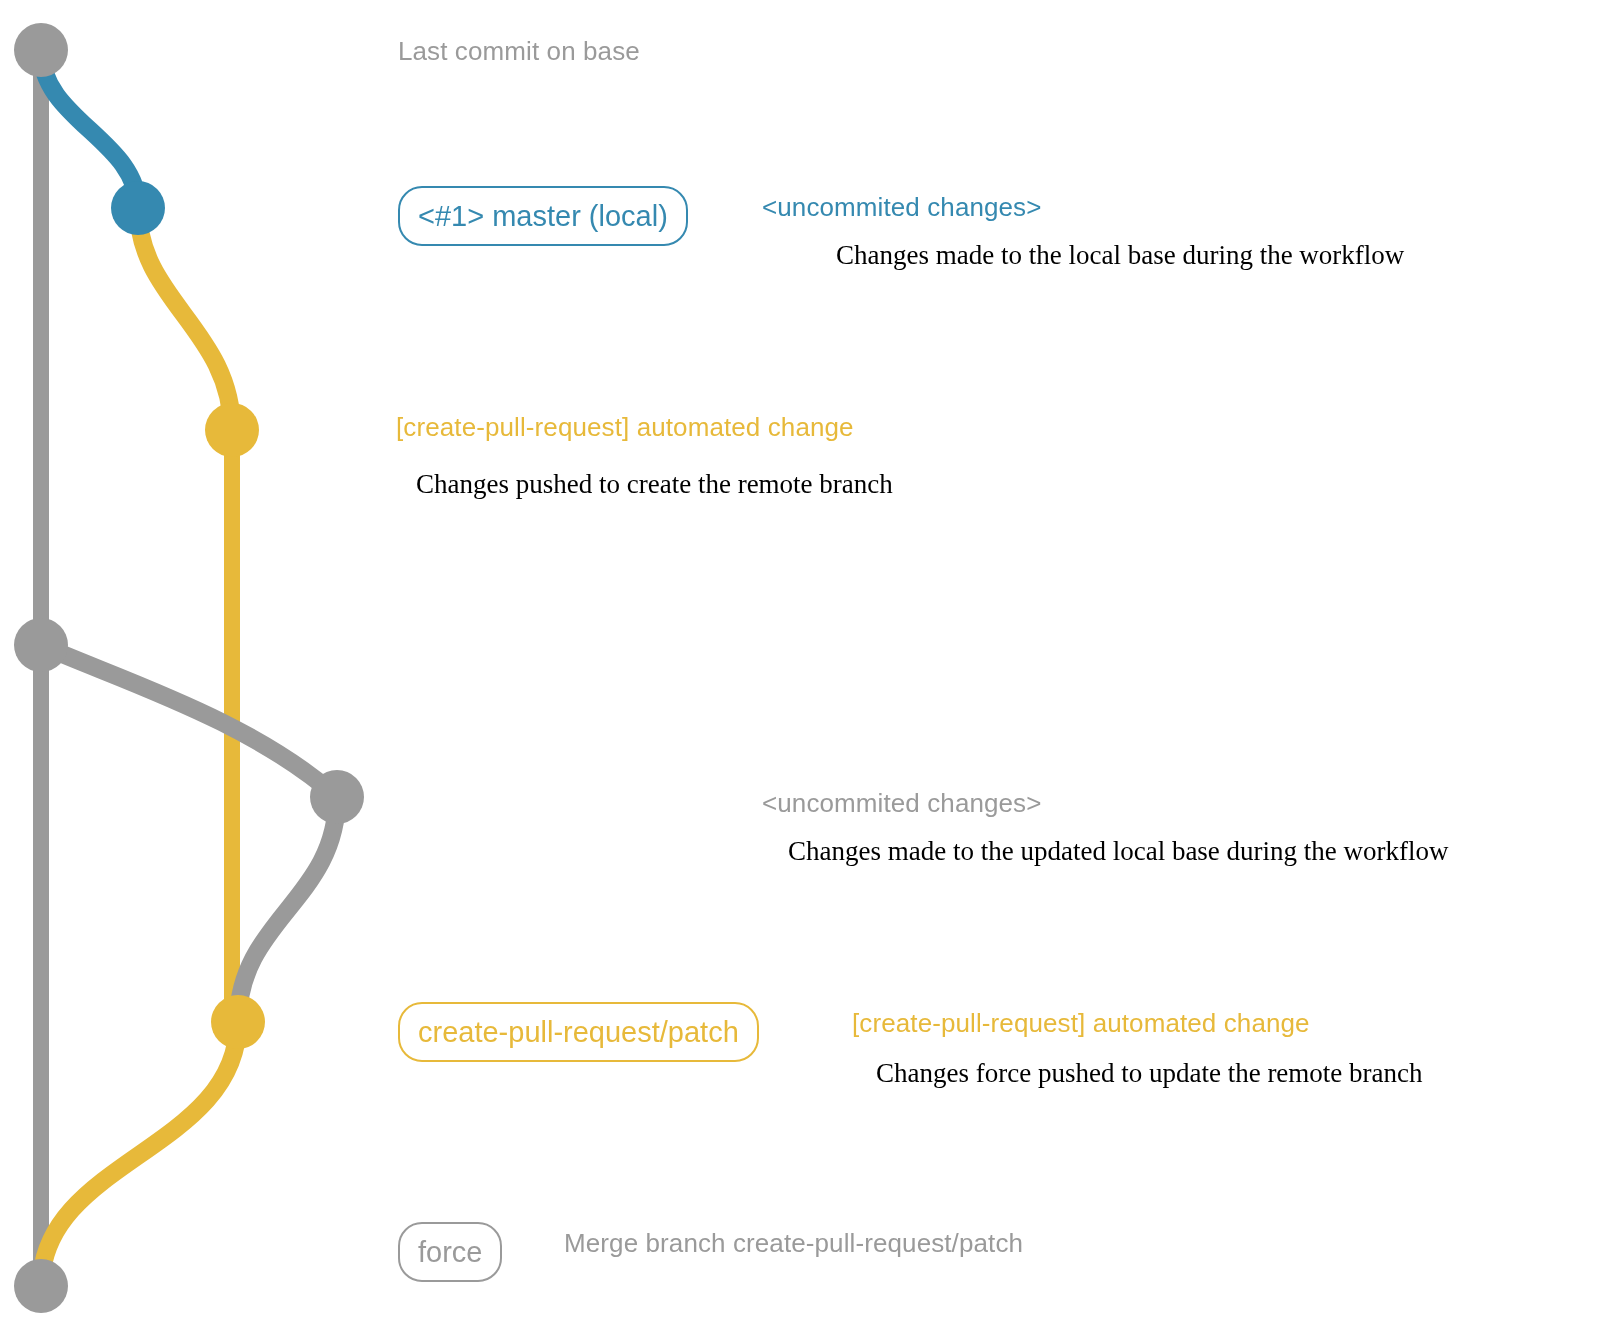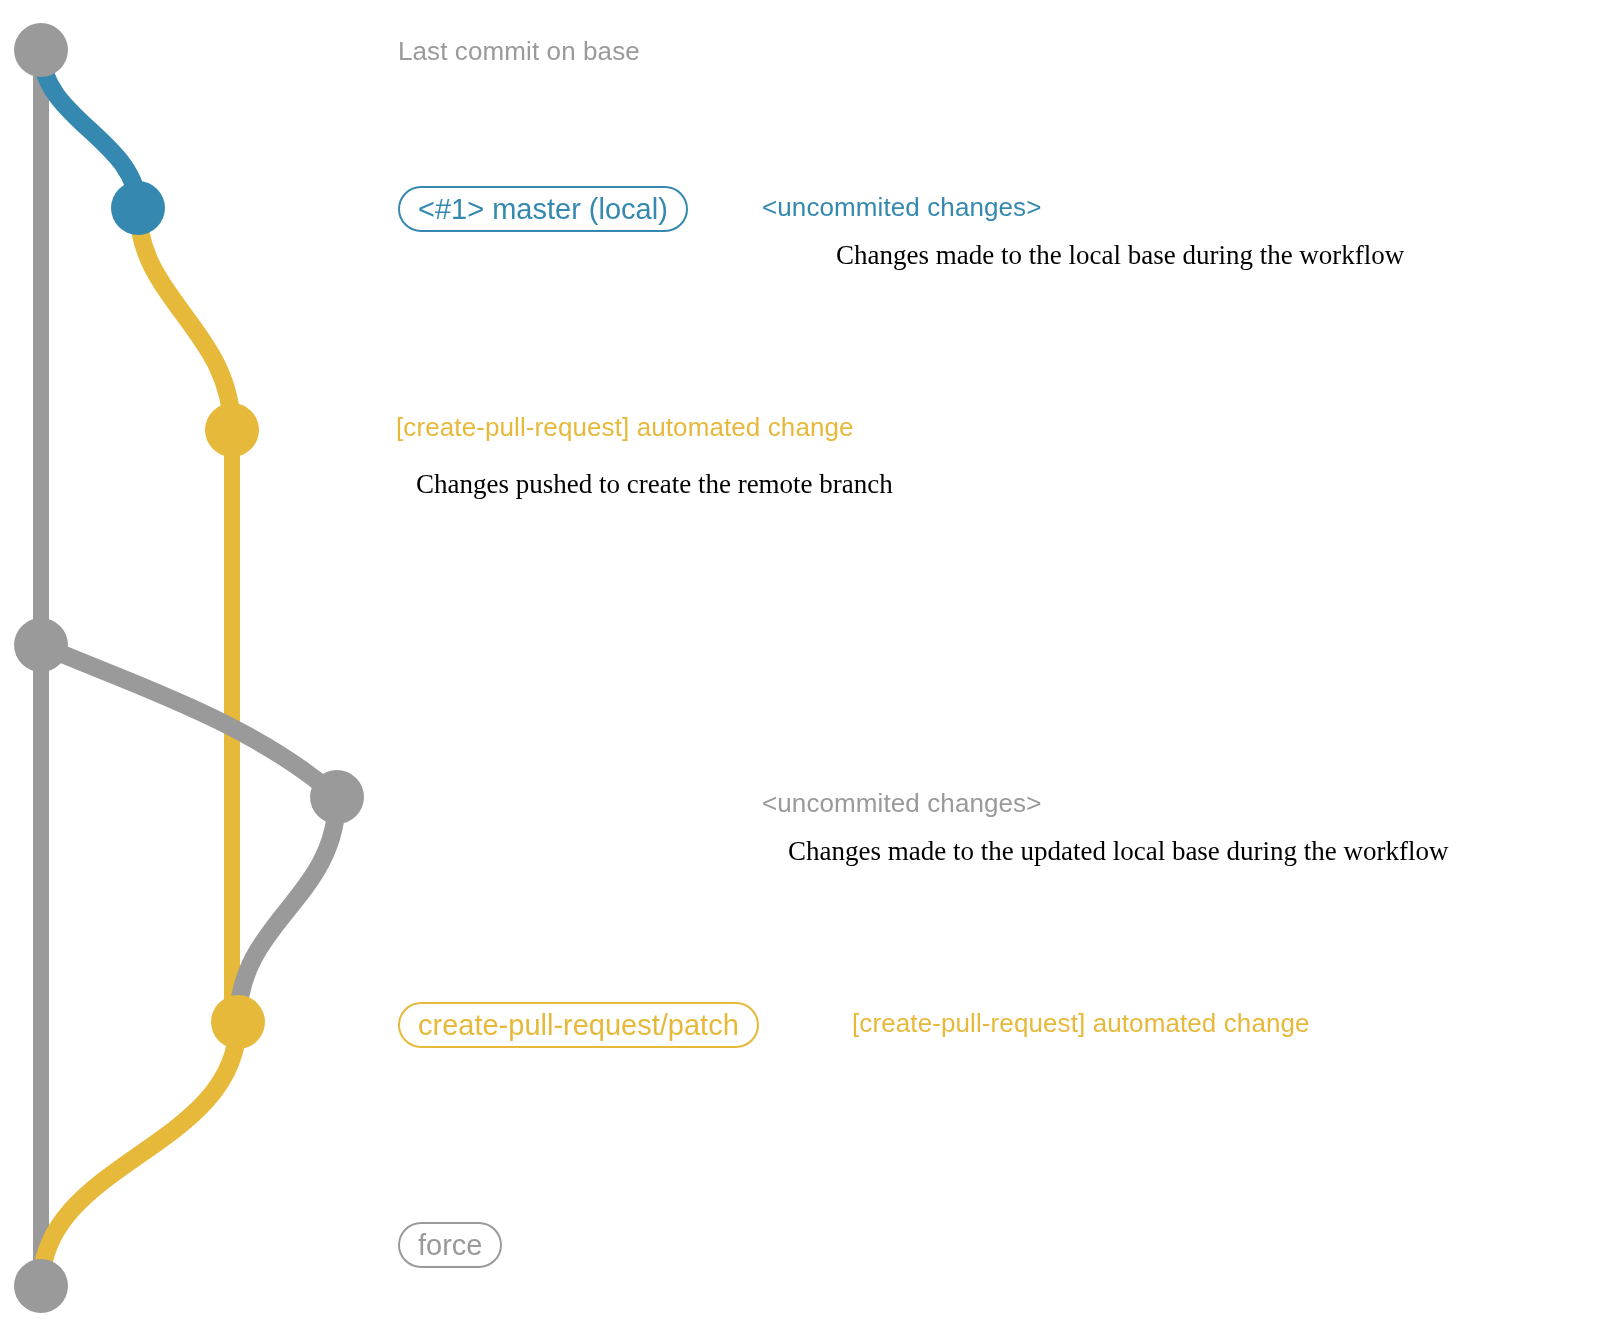--- a/index.html
+++ b/index.html
@@ -35,21 +35,21 @@
   .headline.gray  { color: #9a9a9a; }
   .headline.blue  { color: #3589b0; }
   .headline.amber { color: #e7b93a; }
 
   .pill {
     position: absolute;
     display: inline-flex;
     align-items: center;
     justify-content: center;
     box-sizing: border-box;
-    height: 46px;
+    height: 60px;
     padding: 0 18px;
     border-radius: 24px;
     border: 2px solid #9a9a9a;
     font-family: "Liberation Sans", sans-serif;
     font-size: 29px;
     color: #9a9a9a;
     background: transparent;
     white-space: nowrap;
     line-height: 1;
   }
@@ -103,16 +103,18 @@
 
   <div class="headline amber" style="left:396px; top:412px;">[create-pull-request] automated change</div>
   <div class="subtext" style="left:416px; top:469px;">Changes pushed to create the remote branch</div>
 
 
   <div class="headline gray" style="left:762px; top:788px;">&lt;uncommited changes&gt;</div>
   <div class="subtext" style="left:788px; top:836px;">Changes made to the updated local base during the workflow</div>
 
   <div class="pill amber" style="left:398px; top:1002px;">create-pull-request/patch</div>
   <div class="headline amber" style="left:852px; top:1008px;">[create-pull-request] automated change</div>
+  <div class="subtext" style="left:876px; top:1058px;">Changes force pushed to update the remote branch</div>
 
   <div class="pill gray" style="left:398px; top:1222px;">force</div>
+  <div class="headline gray" style="left:564px; top:1228px;">Merge branch create-pull-request/patch</div>
 
 </div>
 
 </body></html>

